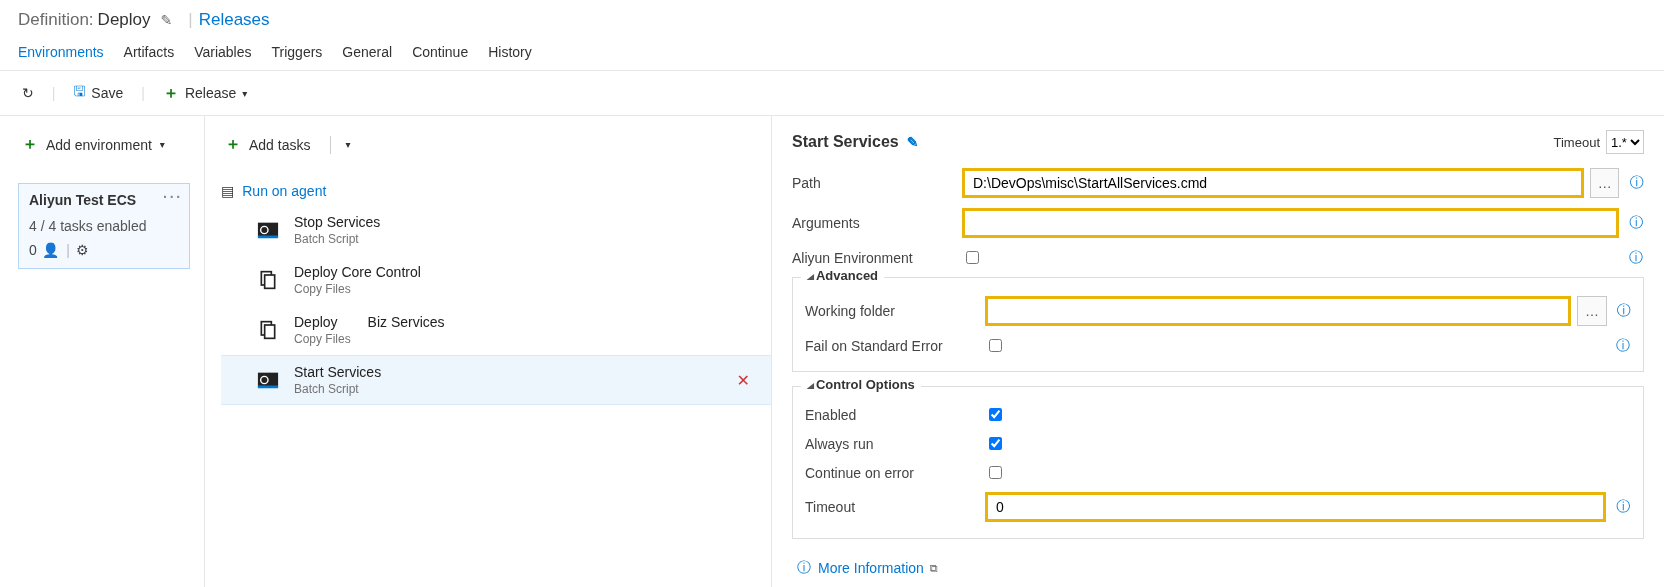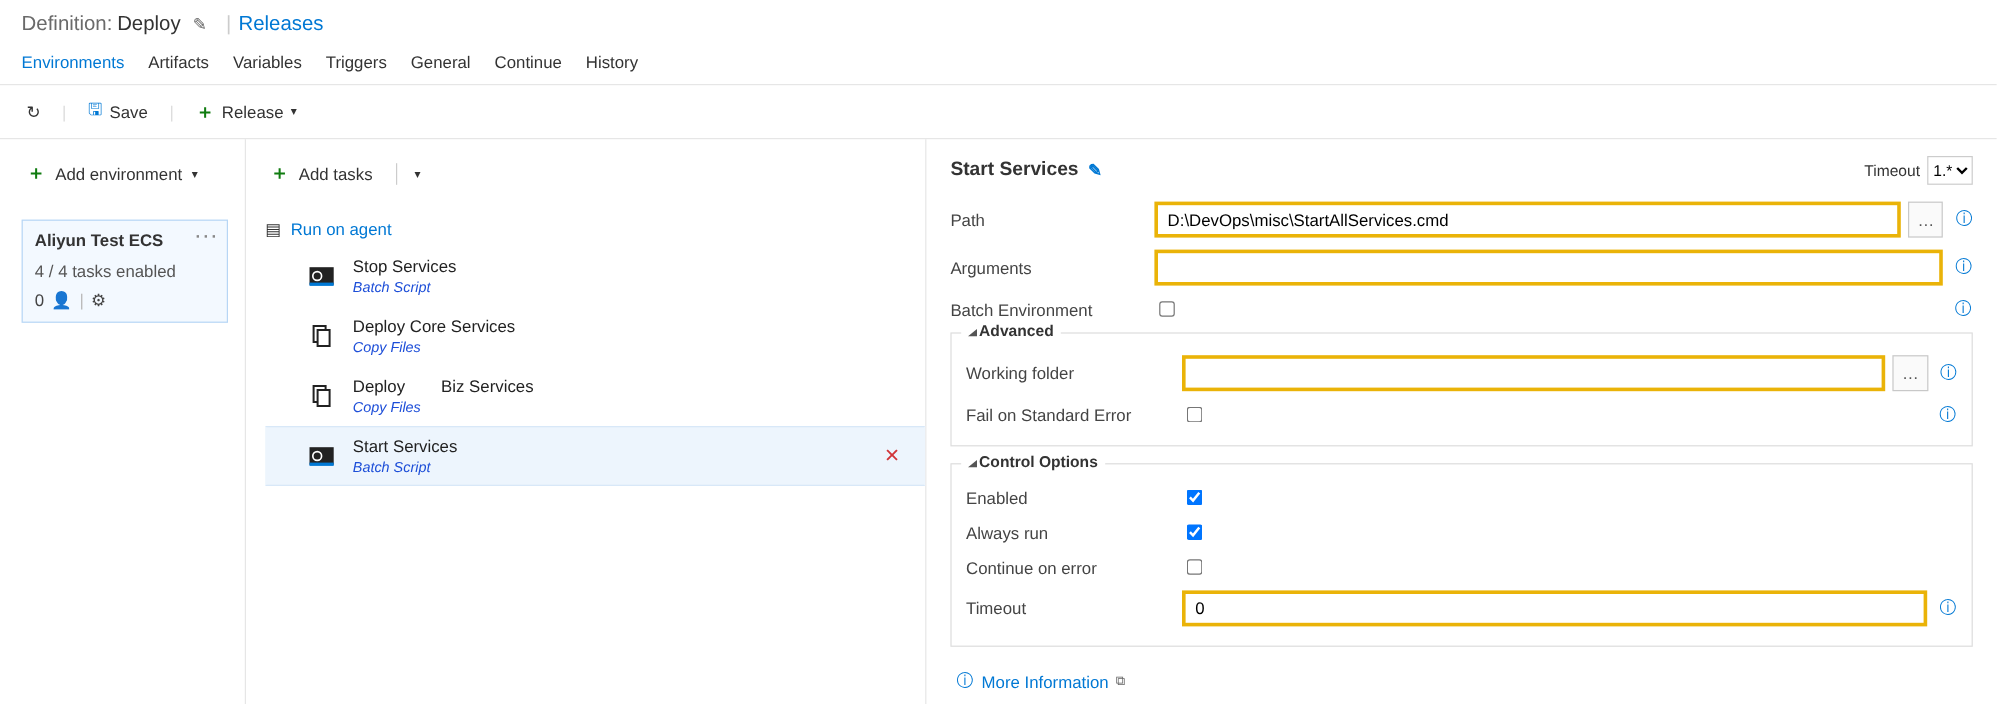--- a/index.html
+++ b/index.html
@@ -106,21 +106,21 @@
     border-top: 1px solid #d8e8f8;
     border-bottom: 1px solid #d8e8f8;
   }
   .task .icon {
     width: 24px; height: 24px;
     display: inline-flex; align-items: center; justify-content: center;
     font-size: 18px;
   }
   .task .tname { font-size: 14px; color: #222;  display:block;}
   .task .tname .wide-space { display:inline-block; width: 30px; }
-  .task .tsub  { font-size: 12px; color: #1d4ed8; font-style: italic; }
+  .task .tsub  { font-size: 12px; color: #737373; }
   .task .remove {
     margin-left: auto; margin-right: 10px;
     color: #d13438; font-size: 16px; 
   }
   .col3 {
     flex: 1;
     padding: 14px 20px 20px 20px;
   }
   .detail-header {
     display: flex; align-items: center; justify-content: space-between;
@@ -271,21 +271,21 @@
       </div>
 
       <div class="task">
         <span class="icon">
           <svg class="copy" viewBox="0 0 24 24">
               <rect x="4" y="2" width="12" height="16" fill="none" stroke="#222" stroke-width="2"></rect>
               <rect x="8" y="6" width="12" height="16" fill="#fff" stroke="#222" stroke-width="2"></rect>
             </svg>
         </span>
         <span>
-          <span class="tname">Deploy Core Services</span>
+          <span class="tname">Deploy Core Control</span>
           <span class="tsub">Copy Files</span>
         </span>
       </div>
 
       <div class="task">
         <span class="icon">
           <svg class="copy" viewBox="0 0 24 24">
               <rect x="4" y="2" width="12" height="16" fill="none" stroke="#222" stroke-width="2"></rect>
               <rect x="8" y="6" width="12" height="16" fill="#fff" stroke="#222" stroke-width="2"></rect>
             </svg>
@@ -340,21 +340,21 @@
 
     <div class="form-row">
       <div class="label">Arguments</div>
       <div class="control">
         <input type="text" value="" style="">
         <span class="info-icon">ⓘ</span>
       </div>
     </div>
 
     <div class="form-row">
-      <div class="label">Batch Environment</div>
+      <div class="label">Aliyun Environment</div>
       <div class="control">
         <input type="checkbox" class="chk" style="">
         <span style="flex:1"></span>
         <span class="info-icon">ⓘ</span>
       </div>
     </div>
 
     
     <div class="section open">
       <div class="legend">Advanced</div>

